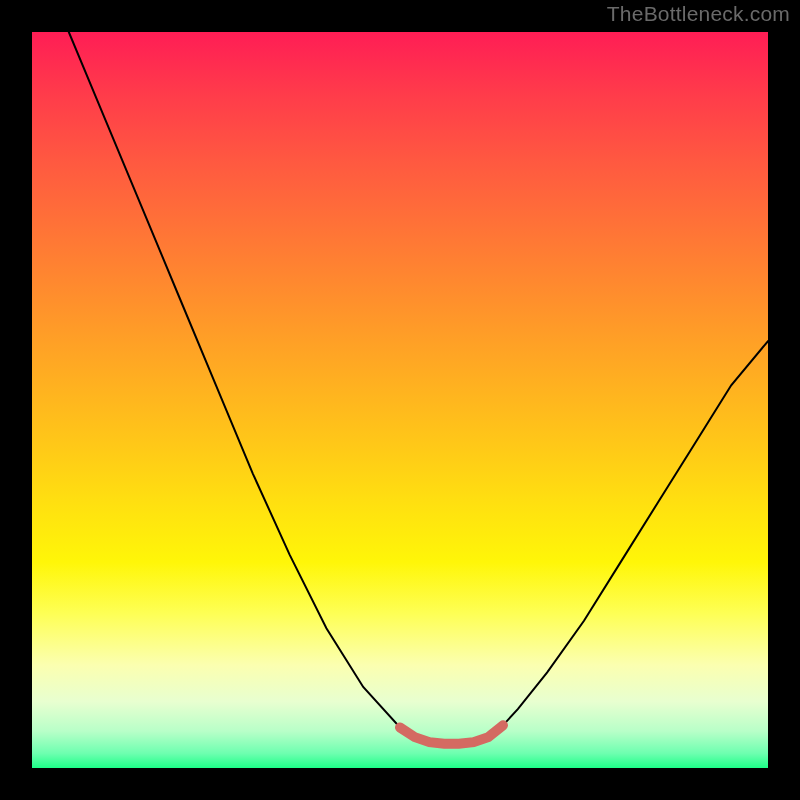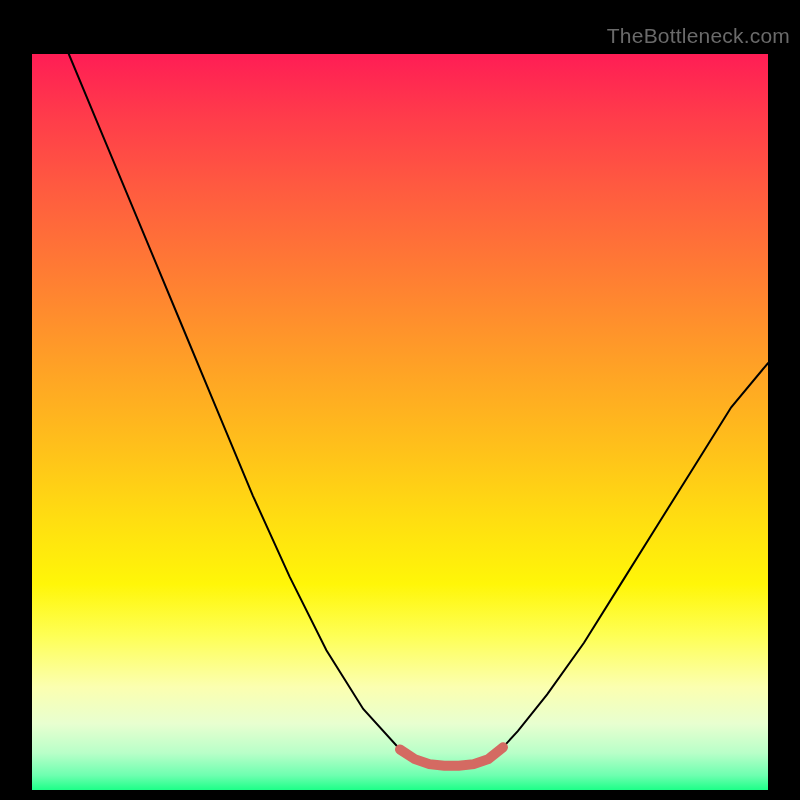--- a/index.html
+++ b/index.html
@@ -2,21 +2,20 @@
 <html><head>
 <meta charset="utf-8">
 <style>
   * { margin: 0; padding: 0; box-sizing: border-box; }
   html, body { width: 800px; height: 800px; overflow: hidden; background: #000; }
   .frame {
     position: relative;
     width: 800px;
     height: 570px;
     background: #000;
-    margin-top: 22px;
   }
   .plot {
     position: absolute;
     left: 32px;
     top: 32px;
     width: 736px;
     height: 736px;
     overflow: hidden;
   }
   .gradient-bg {

